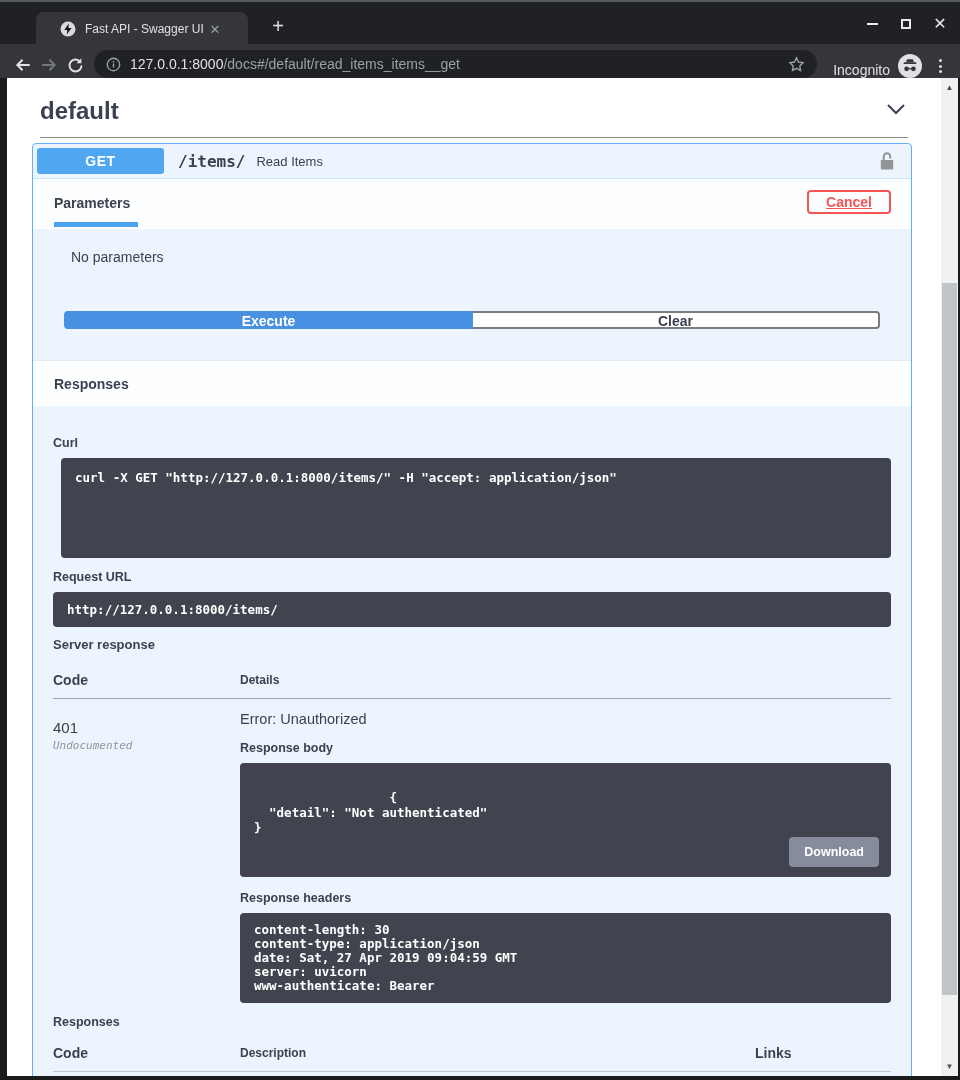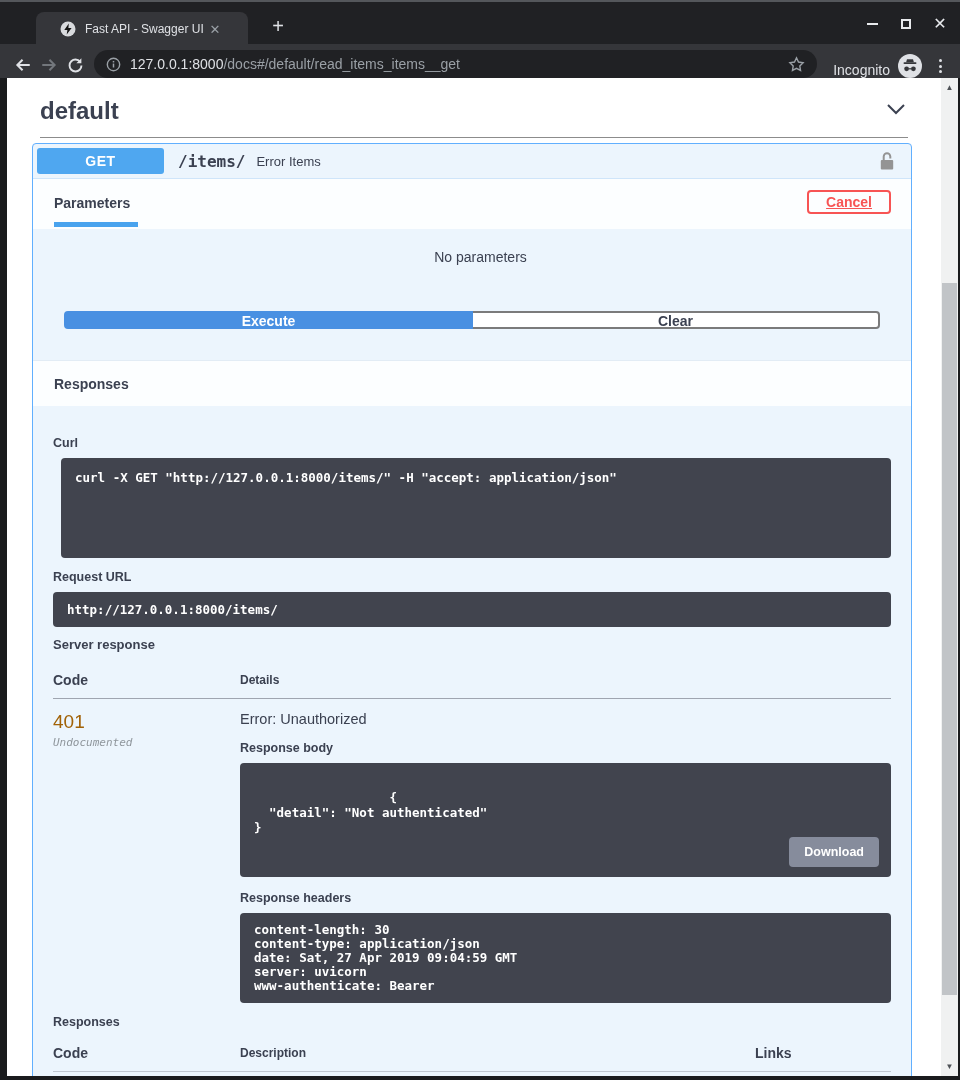--- a/index.html
+++ b/index.html
@@ -52,21 +52,21 @@
   .op-path { margin-left:14px; font-family:"DejaVu Sans Mono", monospace; font-weight:bold; font-size:16px; color:#3b4151; }
   .op-desc { margin-left:11px; font-size:13px; color:#3b4151; }
   .op-lock { margin-left:auto; display:flex; }
 
   .section-header { position:relative; height:50px; background:rgba(255,255,255,.85); }
   .param-tab { position:absolute; left:21px; top:16px; font-weight:bold; font-size:14px; color:#3b4151; }
   .param-underline { position:absolute; left:21px; top:43px; width:84px; height:5px; background:#49a3ee; }
   .btn-cancel { position:absolute; right:20px; top:11px; height:24px; padding:0 17px; background:transparent;
                 border:2px solid #f75454; border-radius:4px; color:#f75454; font-weight:bold; font-size:14px; cursor:pointer;
                 font-family:"Liberation Sans", sans-serif;text-decoration:underline; }
-  .no-params-wrap { padding:20px 21px 46px 38px;text-align:center; }
+  .no-params-wrap { padding:20px 21px 46px 38px; }
   .no-params { font-size:14px; color:#3b4151; }
 
   .execute-row { display:flex; margin:0 31px 31px 31px; height:18px; }
   .btn-execute { flex:1; background:#4990e2; border:2px solid #4990e2; border-radius:4px 0 0 4px; color:#fff;
                  font-weight:bold; font-size:14px; cursor:pointer; font-family:"Liberation Sans", sans-serif; }
   .btn-clear { flex:1; background:#fff; border:2px solid #7b7b7b; border-left:none; border-radius:0 4px 4px 0;
                color:#3b4151; font-weight:bold; font-size:14px; cursor:pointer; font-family:"Liberation Sans", sans-serif; }
 
   .responses-strip { background:rgba(255,255,255,.85); border-top:1px solid #e2ecf5; padding:15px 21px 14px 21px;
                      font-weight:bold; font-size:14px; color:#3b4151; }
@@ -81,21 +81,21 @@
   .srv-label { margin-top:10px; font-weight:bold; font-size:13px; color:#3b4151; }
 
   table { width:100%; border-collapse:collapse; }
   .rtable { margin-top:12px; }
   .rtable thead td { border-bottom:1px solid rgba(59,65,81,.25); padding:8px 0 10px 0; }
   .col-code { width:187px; }
   .col-links { width:136px; }
   .h14 { font-weight:bold; font-size:14px; color:#3b4151; }
   .h12 { font-weight:bold; font-size:12px; color:#3b4151; }
   .rtable tbody td { vertical-align:top; padding-top:12px; }
-  .status-code { font-size:19px; color:#a16207; }
+  .status-code { font-size:15px; color:#404040;margin-top:8px; }
   .undocumented { margin-top:3px; font-family:"DejaVu Sans Mono", monospace; font-style:italic; font-size:11px; color:#8f969c; }
   .err-title { font-size:14.5px; color:#3b4151; }
   .sub-label { margin-top:14px; font-weight:bold; font-size:12.5px; color:#3b4151; }
   .body-block { position:relative; margin-top:8px; padding:12px 14px; min-height:72px; }
   .btn-download { position:absolute; right:12px; bottom:10px; background:#868c9c; border:none; border-radius:4px;
                   color:#fff; font-weight:bold; font-size:12.5px; padding:8px 15px; cursor:pointer;
                   font-family:"Liberation Sans", sans-serif; }
   .headers-block { margin-top:8px; padding:10px 14px; line-height:14px; }
   .resp2-label { margin-top:12px; font-weight:bold; font-size:12.5px; color:#3b4151; }
   .rtable2 { margin-top:8px; }
@@ -188,21 +188,21 @@
           </svg>
       </span>
     </div>
     <div class="tag-divider"></div>
 
     <div class="opblock">
 
       <div class="op-summary">
         <span class="op-method">GET</span>
         <span class="op-path">/items/</span>
-        <span class="op-desc">Error Items</span>
+        <span class="op-desc">Read Items</span>
         <span class="op-lock">
           <svg width="20" height="21" viewBox="0 0 20 21">
               <path d="M6.7 9V5.6a3.3 3.3 0 0 1 6.6 0v2" fill="none" stroke="#949494" stroke-width="2"></path>
               <rect x="3.8" y="9" width="12.4" height="9.6" rx="1" fill="#949494"></rect>
             </svg>
         </span>
       </div>
 
       <div class="section-header">
         <span class="param-tab">Parameters</span>

